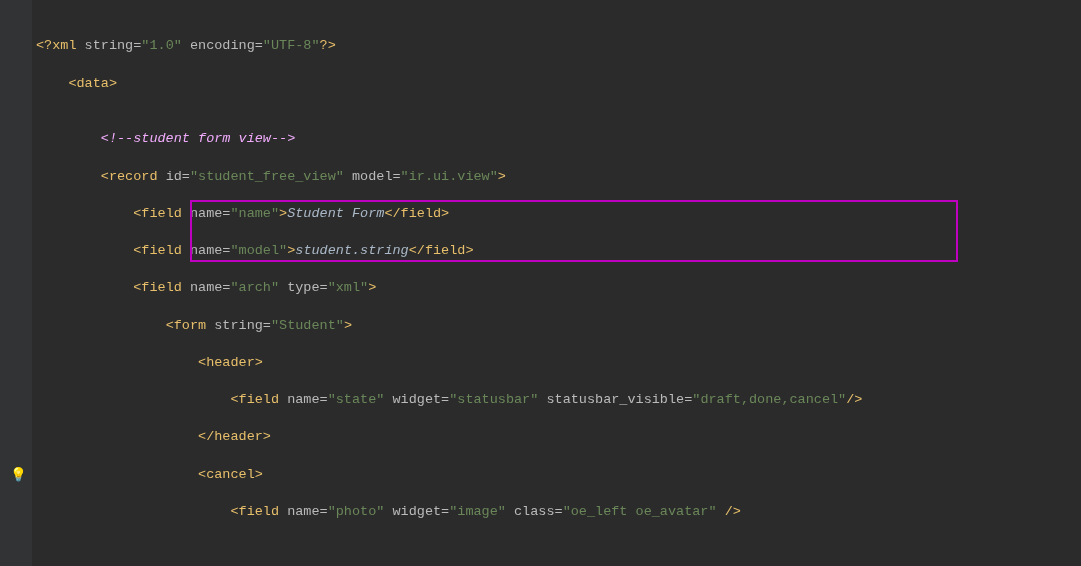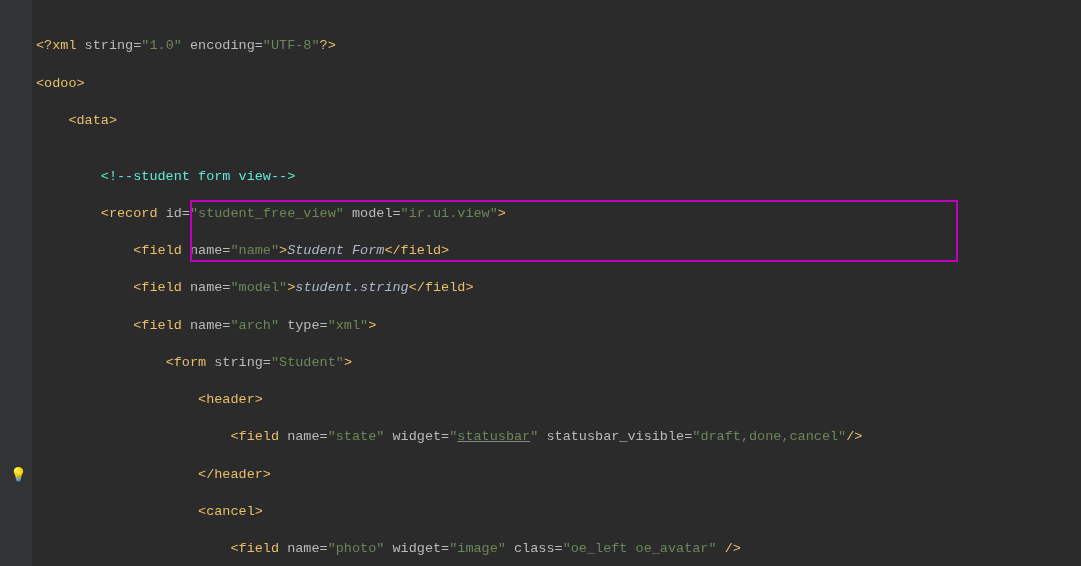--- a/index.html
+++ b/index.html
@@ -43,36 +43,35 @@
     background: transparent;
     left: 158px;
     top: 200px;
     width: 764px;
     height: 58px;
     pointer-events: none;
   }
   .t-xml  { color: #e8bf6a; }
   .t-attr { color: #bababa; }
   .t-str  { color: #6a8759; }
-  .t-cmt  { color: #5eead4; }
+  .t-cmt  { color: #f0abfc; font-style: italic; }
   .t-txt  { color: #a9b7c6; font-style: italic; }
-  .ul { text-decoration: underline; text-decoration-color:#888; }
+  .ul { text-decoration-color:#888; }
   .line { display: block; }
 </style>
 </head>
 <body>
 
 <div class="editor">
   <div class="gutter">
     <span class="bulb">💡</span>
   </div>
   <div class="code">
     <div class="hlbox"></div>
 <span class="line"><span class="t-xml">&lt;?</span><span class="t-xml">xml</span><span class="t-attr"> string=</span><span class="t-str">"1.0"</span><span class="t-attr"> encoding=</span><span class="t-str">"UTF-8"</span><span class="t-xml">?&gt;</span></span>
-<span class="line"><span class="t-xml">&lt;</span><span class="t-xml">odoo</span><span class="t-xml">&gt;</span></span>
 <span class="line"><span>    </span><span class="t-xml">&lt;</span><span class="t-xml">data</span><span class="t-xml">&gt;</span></span>
 <span class="line"><span></span></span>
 <span class="line"><span>        </span><span class="t-cmt">&lt;!--student form view--&gt;</span></span>
 <span class="line"><span>        </span><span class="t-xml">&lt;</span><span class="t-xml">record</span><span class="t-attr"> id=</span><span class="t-str">"student_free_view"</span><span class="t-attr"> model=</span><span class="t-str">"ir.ui.view"</span><span class="t-xml">&gt;</span></span>
 <span class="line"><span>            </span><span class="t-xml">&lt;</span><span class="t-xml">field</span><span class="t-attr"> name=</span><span class="t-str">"name"</span><span class="t-xml">&gt;</span><span class="t-txt">Student Form</span><span class="t-xml">&lt;/</span><span class="t-xml">field</span><span class="t-xml">&gt;</span></span>
 <span class="line"><span>            </span><span class="t-xml">&lt;</span><span class="t-xml">field</span><span class="t-attr"> name=</span><span class="t-str">"model"</span><span class="t-xml">&gt;</span><span class="t-txt">student.string</span><span class="t-xml">&lt;/</span><span class="t-xml">field</span><span class="t-xml">&gt;</span></span>
 <span class="line"><span>            </span><span class="t-xml">&lt;</span><span class="t-xml">field</span><span class="t-attr"> name=</span><span class="t-str">"arch"</span><span class="t-attr"> type=</span><span class="t-str">"xml"</span><span class="t-xml">&gt;</span></span>
 <span class="line"><span>                </span><span class="t-xml">&lt;</span><span class="t-xml">form</span><span class="t-attr"> string=</span><span class="t-str">"Student"</span><span class="t-xml">&gt;</span></span>
 <span class="line"><span>                    </span><span class="t-xml">&lt;</span><span class="t-xml">header</span><span class="t-xml">&gt;</span></span>
 <span class="line"><span>                        </span><span class="t-xml">&lt;</span><span class="t-xml">field</span><span class="t-attr"> name=</span><span class="t-str">"state"</span><span class="t-attr"> widget=</span><span class="t-str">"</span><span class="t-str ul">statusbar</span><span class="t-str">"</span><span class="t-attr"> statusbar_visible=</span><span class="t-str">"draft,done,cancel"</span><span class="t-xml">/&gt;</span></span>

